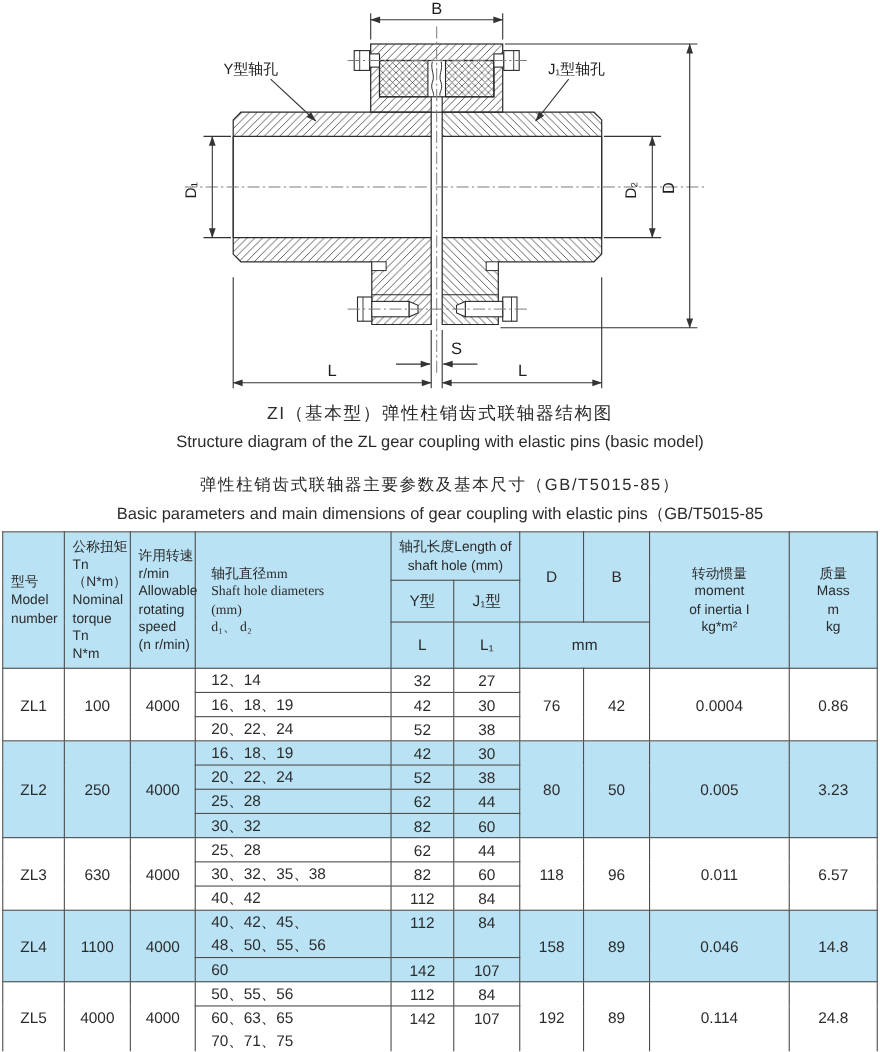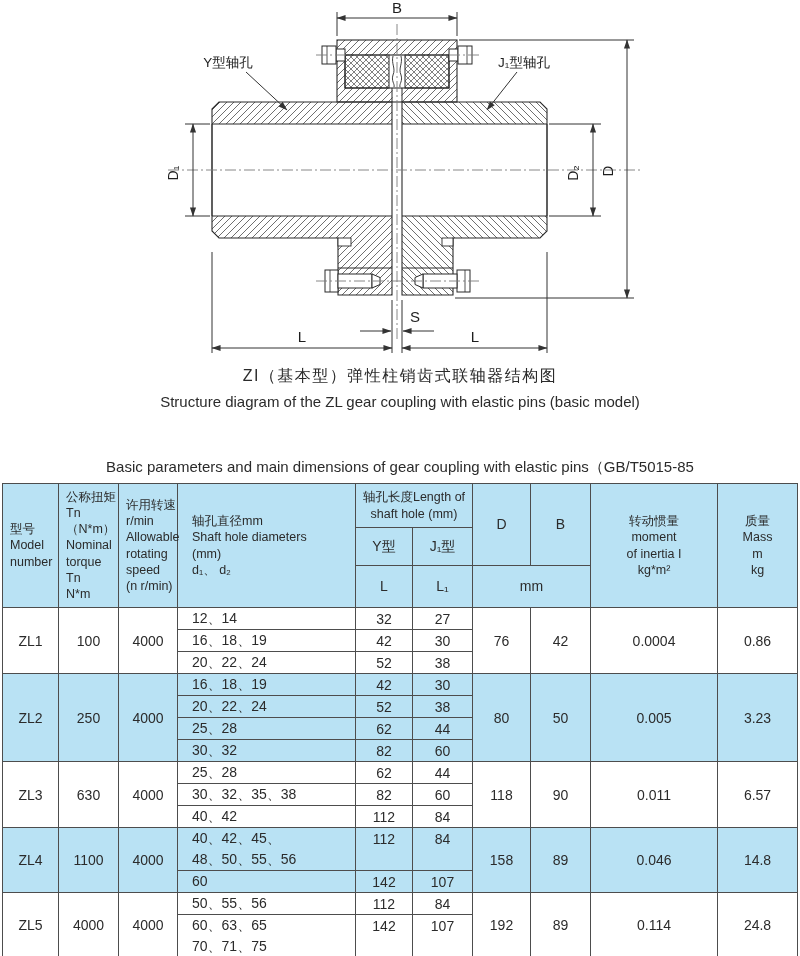--- a/index.html
+++ b/index.html
@@ -14,21 +14,21 @@
   #title-cn { top:431px; font-size:15px; letter-spacing:1.5px; }
   #title-en { top:458px; font-size:15px;text-align:center; }
 
   table { position:absolute; left:2px; top:483px; width:795px; border-collapse:collapse; table-layout:fixed; }
   th,td { border:1px solid #4d4d4d; padding:0; vertical-align:middle; text-align:center; }
   thead th { background:#b9e2f4; font-weight:normal; font-size:12.5px; line-height:1.3; white-space:pre-line; }
   thead tr:nth-child(1) { height:44px; }
   thead tr:nth-child(2) { height:38px; }
   thead tr:nth-child(3) { height:42px; }
   .hl   { text-align:left; padding-left:7px; }
-  .pad14{ padding-left:14px; }
+  .pad14{ padding-left:14px;font-family:Liberation Serif, serif; }
   .fs14 { font-size:14px; }
   tbody td { font-size:14px; background:#fff; }
   tr.shaded td { background:#b9e2f4; }
   .dcol { text-align:left; padding-left:14px; }
   .pre  { white-space:pre-line; line-height:1.5; }
   .vtop { vertical-align:top; padding-top:3px; }
 </style>
 </head>
 <body>
 
@@ -148,20 +148,21 @@
       <text x="302" y="342">L</text>
       <text x="475" y="342">L</text>
       <text x="228" y="67" font-size="13.5">Y型轴孔</text>
       <text x="524" y="67" font-size="13.5">J₁型轴孔</text>
     </g>
   </svg>
 
   
   <div class="caption" id="cap-cn">ZI（基本型）弹性柱销齿式联轴器结构图</div>
   <div class="caption" id="cap-en">Structure diagram of the ZL gear coupling with elastic pins (basic model)</div>
+  <div class="caption" id="title-cn">弹性柱销齿式联轴器主要参数及基本尺寸（GB/T5015-85）</div>
   <div class="caption" id="title-en">Basic parameters and main dimensions of gear coupling with elastic pins（GB/T5015-85</div>
 
   
   <table>
     <colgroup>
       <col style="width:56px">
         <col style="width:60px">
         <col style="width:59px">
         <col style="width:178px">
       <col style="width:57px">
@@ -265,21 +266,21 @@
           <td>60</td>
         </tr>
         <tr style="height: 22px;">
           <td rowspan="3">ZL3</td>
           <td rowspan="3">630</td>
           <td rowspan="3">4000</td>
           <td class="dcol pre">25、28</td>
           <td>62</td>
           <td>44</td>
           <td rowspan="3">118</td>
-          <td rowspan="3">90</td>
+          <td rowspan="3">96</td>
           <td rowspan="3">0.011</td>
           <td rowspan="3">6.57</td>
         </tr>
         <tr style="height: 22px;">
           <td class="dcol pre">30、32、35、38</td>
           <td>82</td>
           <td>60</td>
         </tr>
         <tr style="height: 22px;">
           <td class="dcol pre">40、42</td>

